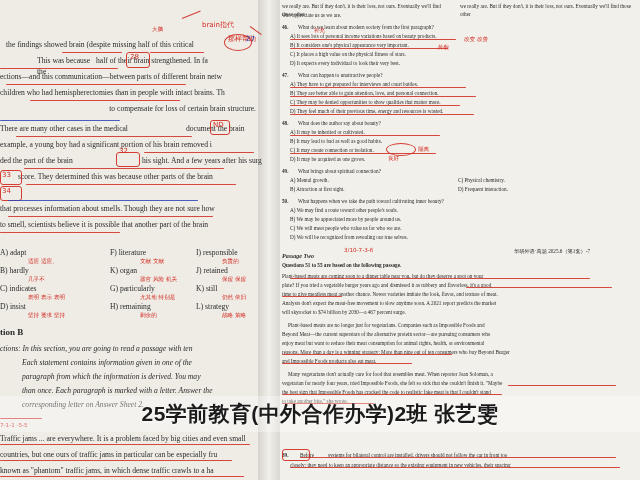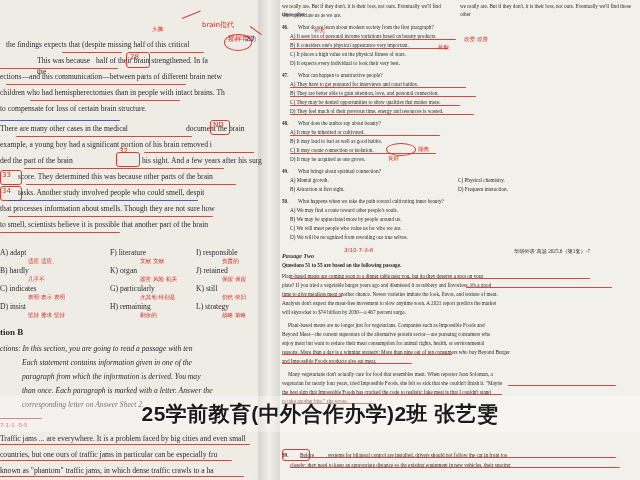--- a/index.html
+++ b/index.html
@@ -90,33 +90,32 @@
     z-index:39;
   }
 </style>
 </head>
 <body>
 
 <div class="page">
 
   <div class="left-sheet">
 
-    <div class="txt mid" style="left:6px;top:40px;width:260px;">the findings expects that (despite missing half of this critical</div>
+    <div class="txt mid" style="left:6px;top:40px;width:260px;">the findings showed brain (despite missing half of this critical</div>
     <div class="txt mid" style="left:10px;top:56px;width:60px;margin-left:27px;">This was because the</div>
     <div class="txt mid" style="left:0px;top:72px;width:268px;">ections—and this communication—between parts of different brain netw</div>
     <div class="txt mid" style="left:96px;top:56px;width:170px;">half of their brain strengthened. In fa</div>
     <div class="txt mid" style="left:0px;top:88px;width:268px;">children who had hemispherectomies than in people with intact brains. Th</div>
-    <div class="txt mid" style="left:0px;top:104px;width:240px;">to compensate for loss of certain brain structure.</div>
+    <div class="txt mid" style="left:16px;top:104px;width:240px;text-align:right;">to compensate for loss of certain brain structure.</div>
     <div class="txt mid" style="left:0px;top:124px;width:150px;">There are many other cases in the medical</div>
     <div class="txt mid" style="left:186px;top:124px;width:82px;">document the brain</div>
     <div class="txt mid" style="left:0px;top:140px;width:268px;">example, a young boy had a significant portion of his brain removed i</div>
     <div class="txt mid" style="left:0px;top:156px;width:108px;">ded the part of the brain</div>
     <div class="txt mid" style="left:142px;top:156px;width:126px;">his sight. And a few years after his surg</div>
     <div class="txt mid" style="left:18px;top:172px;width:250px;">score. They determined this was because other parts of the brain</div>
-    <div class="txt mid" style="left:18px;top:188px;width:250px;">tasks. Another study involved people who could smell, despit</div>
     <div class="txt mid" style="left:0px;top:204px;width:268px;">that processes information about smells. Though they are not sure how</div>
     <div class="txt mid" style="left:0px;top:220px;width:268px;">to smell, scientists believe it is possible that another part of the brain</div>
 
     <div class="txt mid" style="left:0px;top:248px;">A) adapt</div>
     <div class="txt mid" style="left:110px;top:248px;">F) literature</div>
     <div class="txt mid" style="left:196px;top:248px;">I) responsible</div>
 
     <div class="txt mid" style="left:0px;top:266px;">B) hardly</div>
     <div class="txt mid" style="left:110px;top:266px;">K) organ</div>
     <div class="txt mid" style="left:196px;top:266px;">J) retained</div>

